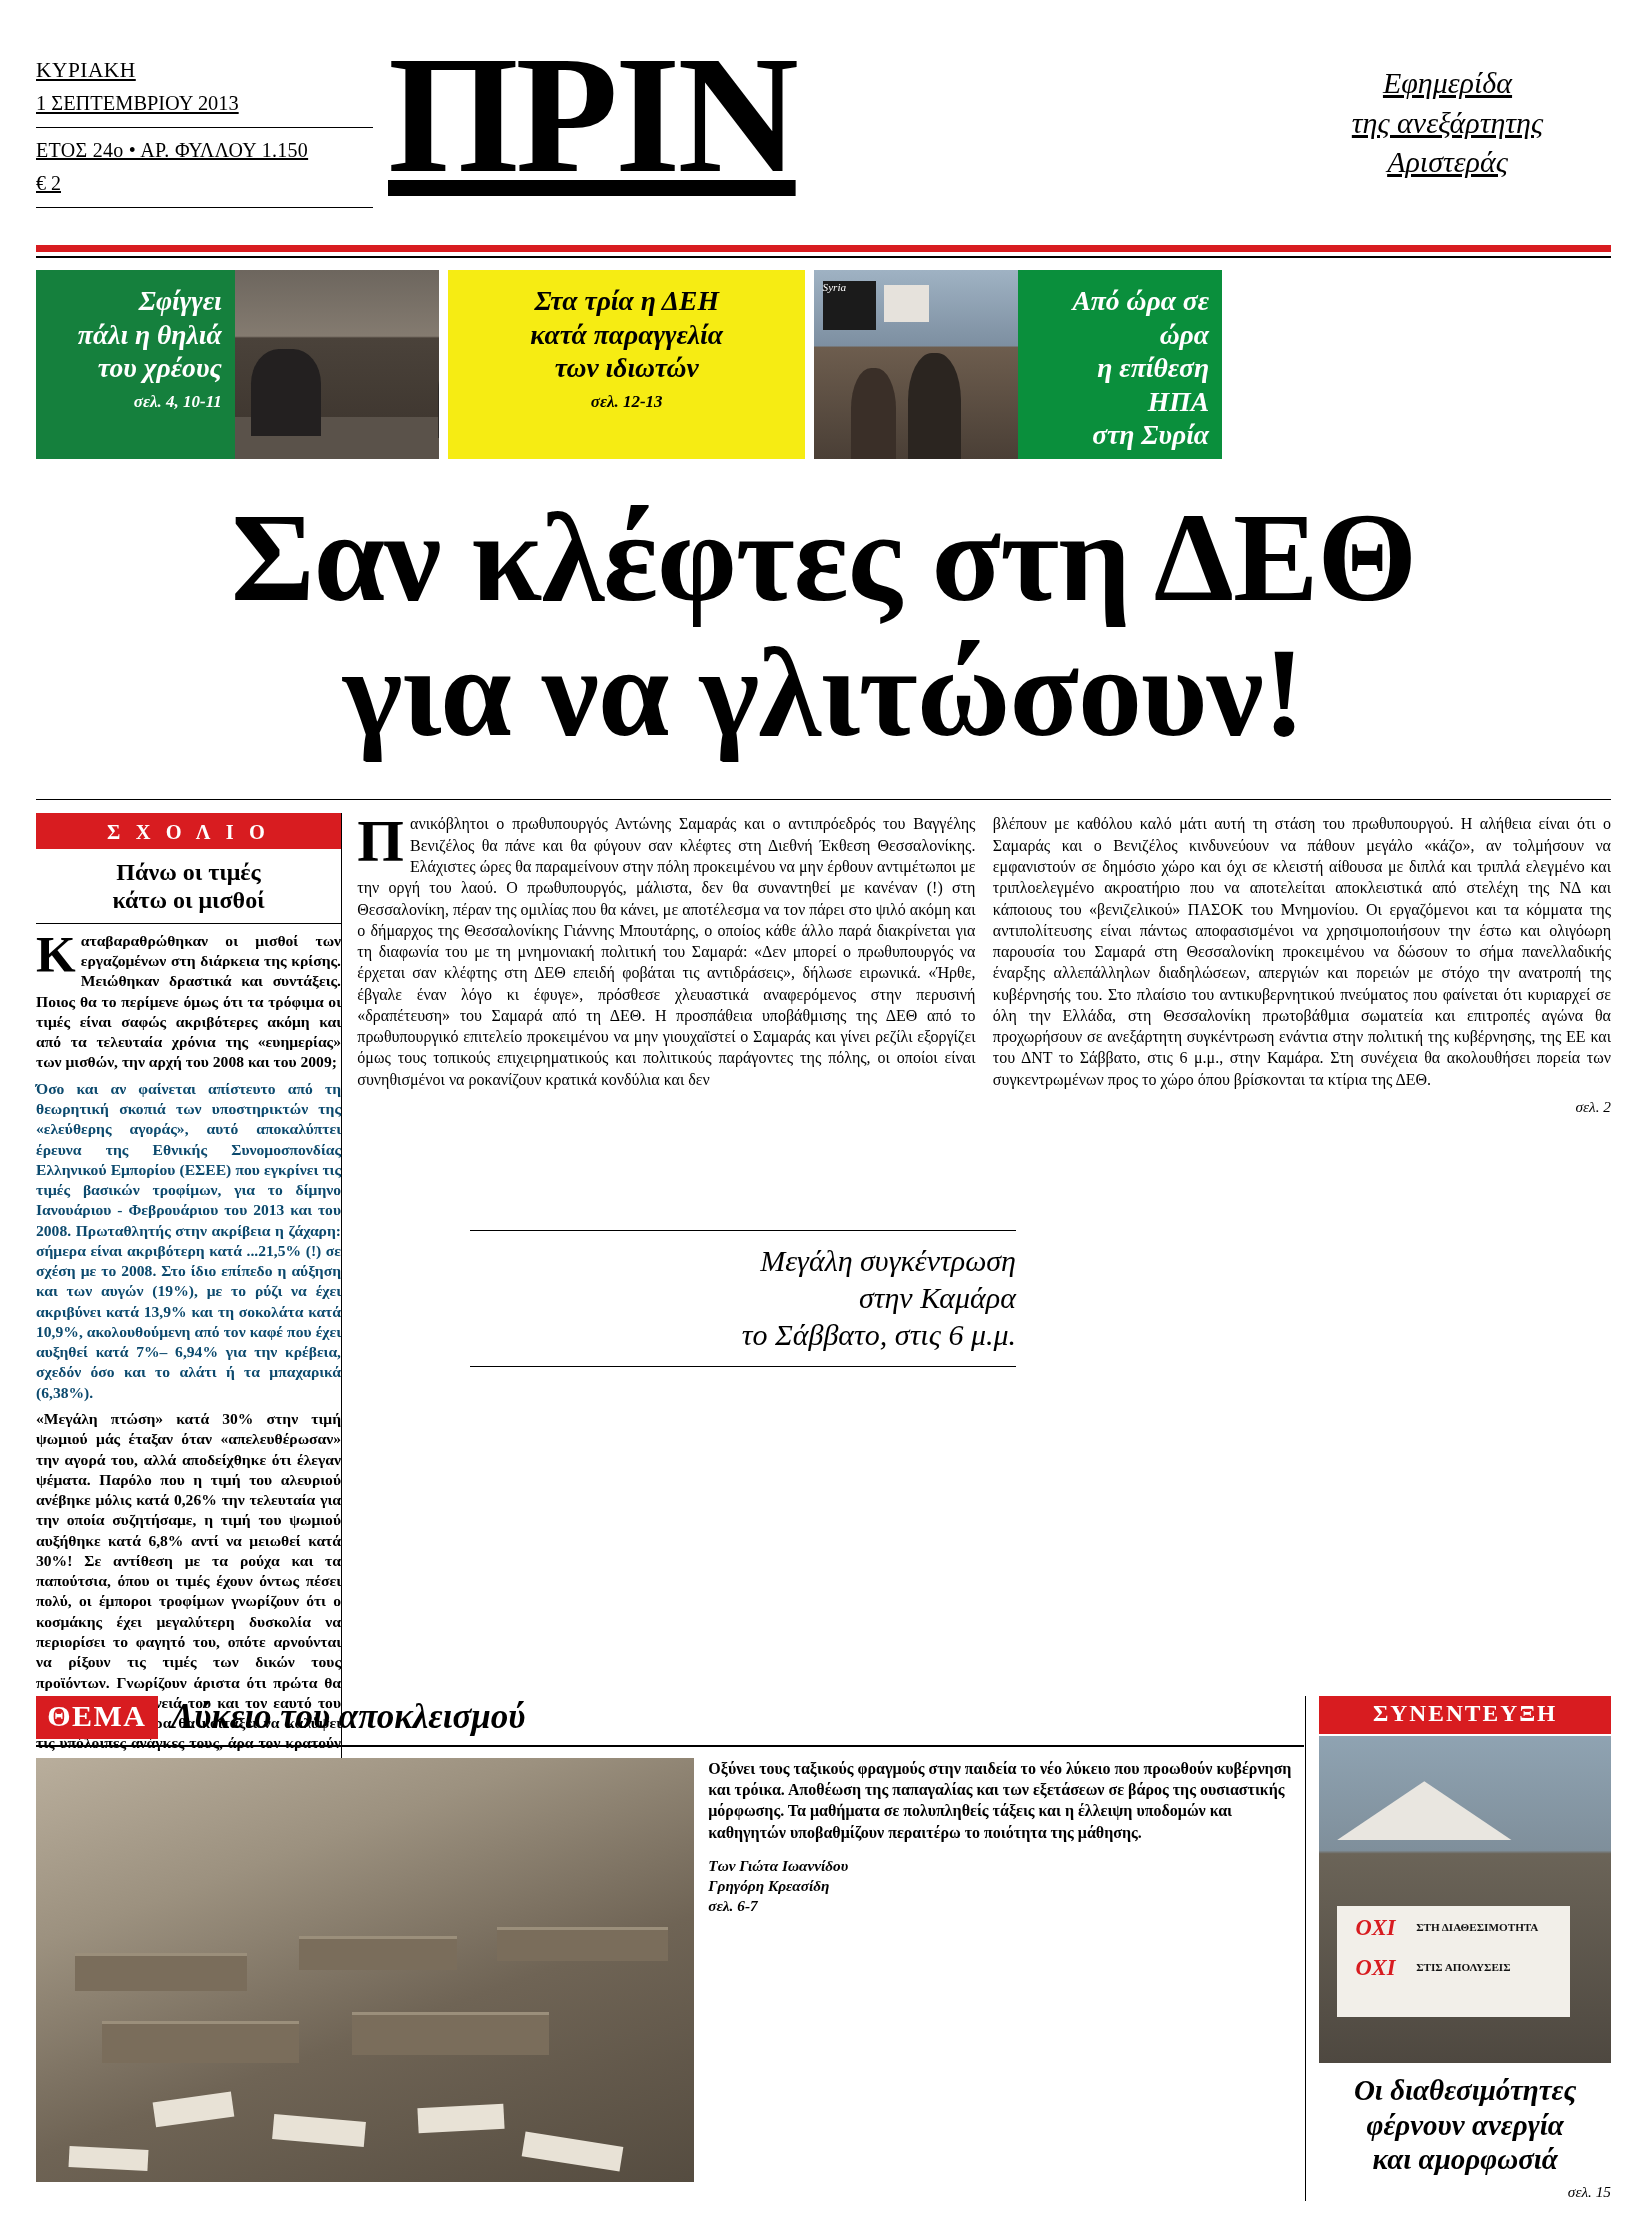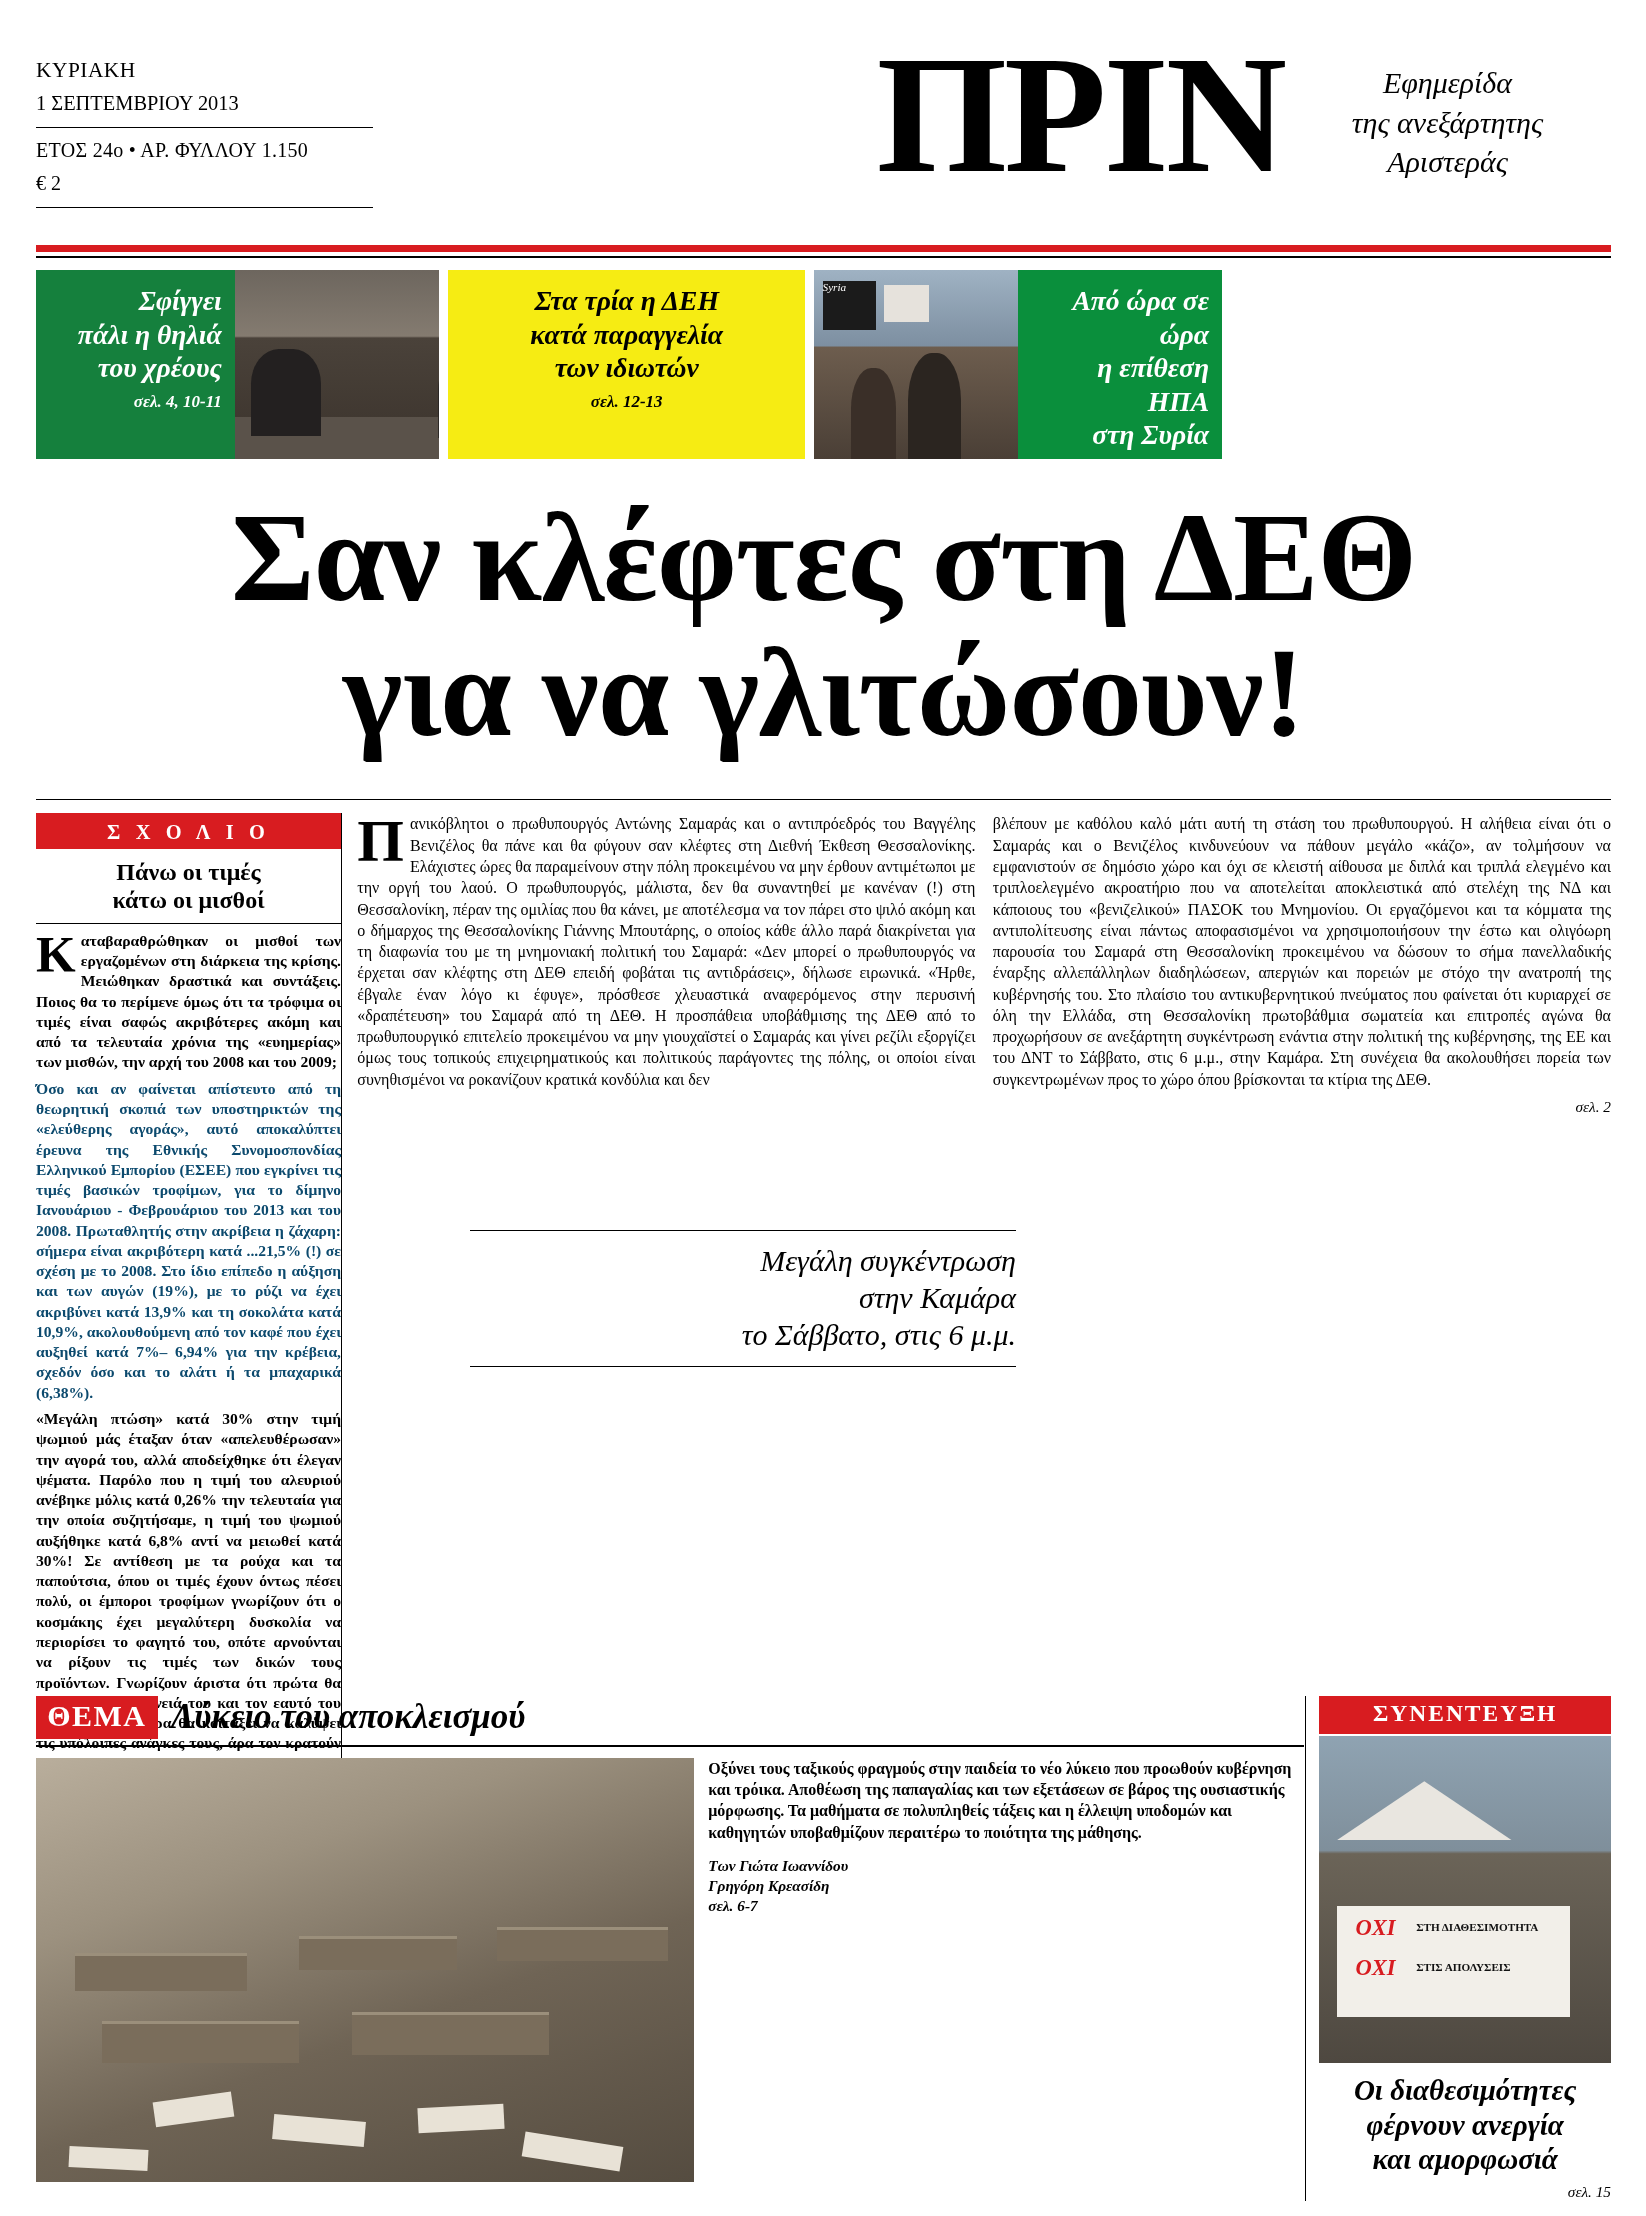--- a/index.html
+++ b/index.html
@@ -9,28 +9,28 @@
     height: 2216px;
     background: #ffffff;
     font-family: "Liberation Serif", serif;
     color: #000;
     position: relative;
     overflow: hidden;
   }
   .page { position: relative; width: 1647px; height: 2216px; padding: 0 36px; }
 
   
-  .masthead { display: flex; align-items: flex-start; padding-top: 48px; height: 240px; }
+  .masthead { display: flex; align-items: flex-start; padding-top: 48px; height: 240px; text-decoration: underline; }
   .mast-left { width: 352px; padding-top: 10.2px; }
   .mast-left .date-line { font-size: 21.4px; letter-spacing: 0.5px; margin-bottom: 9.2px; }
   .mast-left .date-line2 { font-size: 20.4px; margin-bottom: 11.2px; }
   .mast-rule { height: 1.5px; background: #000; width: 337px; margin-bottom: 11.2px; }
   .mast-left .issue { font-size: 20px; letter-spacing: 0.3px; margin-bottom: 10.2px; }
   .mast-left .price { font-size: 20px; margin-bottom: 11.2px; }
-  .mast-center { flex: 1; text-align: right; }
+  .mast-center { flex: 1; text-align: left; }
   .logo {
     font-family: "Liberation Serif", serif;
     font-weight: bold;
     font-size: 168px;
     line-height: 0.9;
     letter-spacing: -3.1px;
     margin-top: -9.2px;
   }
   .mast-right { width: 327px; text-align: center; padding-top: 15.3px; font-style: italic; }
   .mast-right div { font-size: 30px; line-height: 1.32; }

